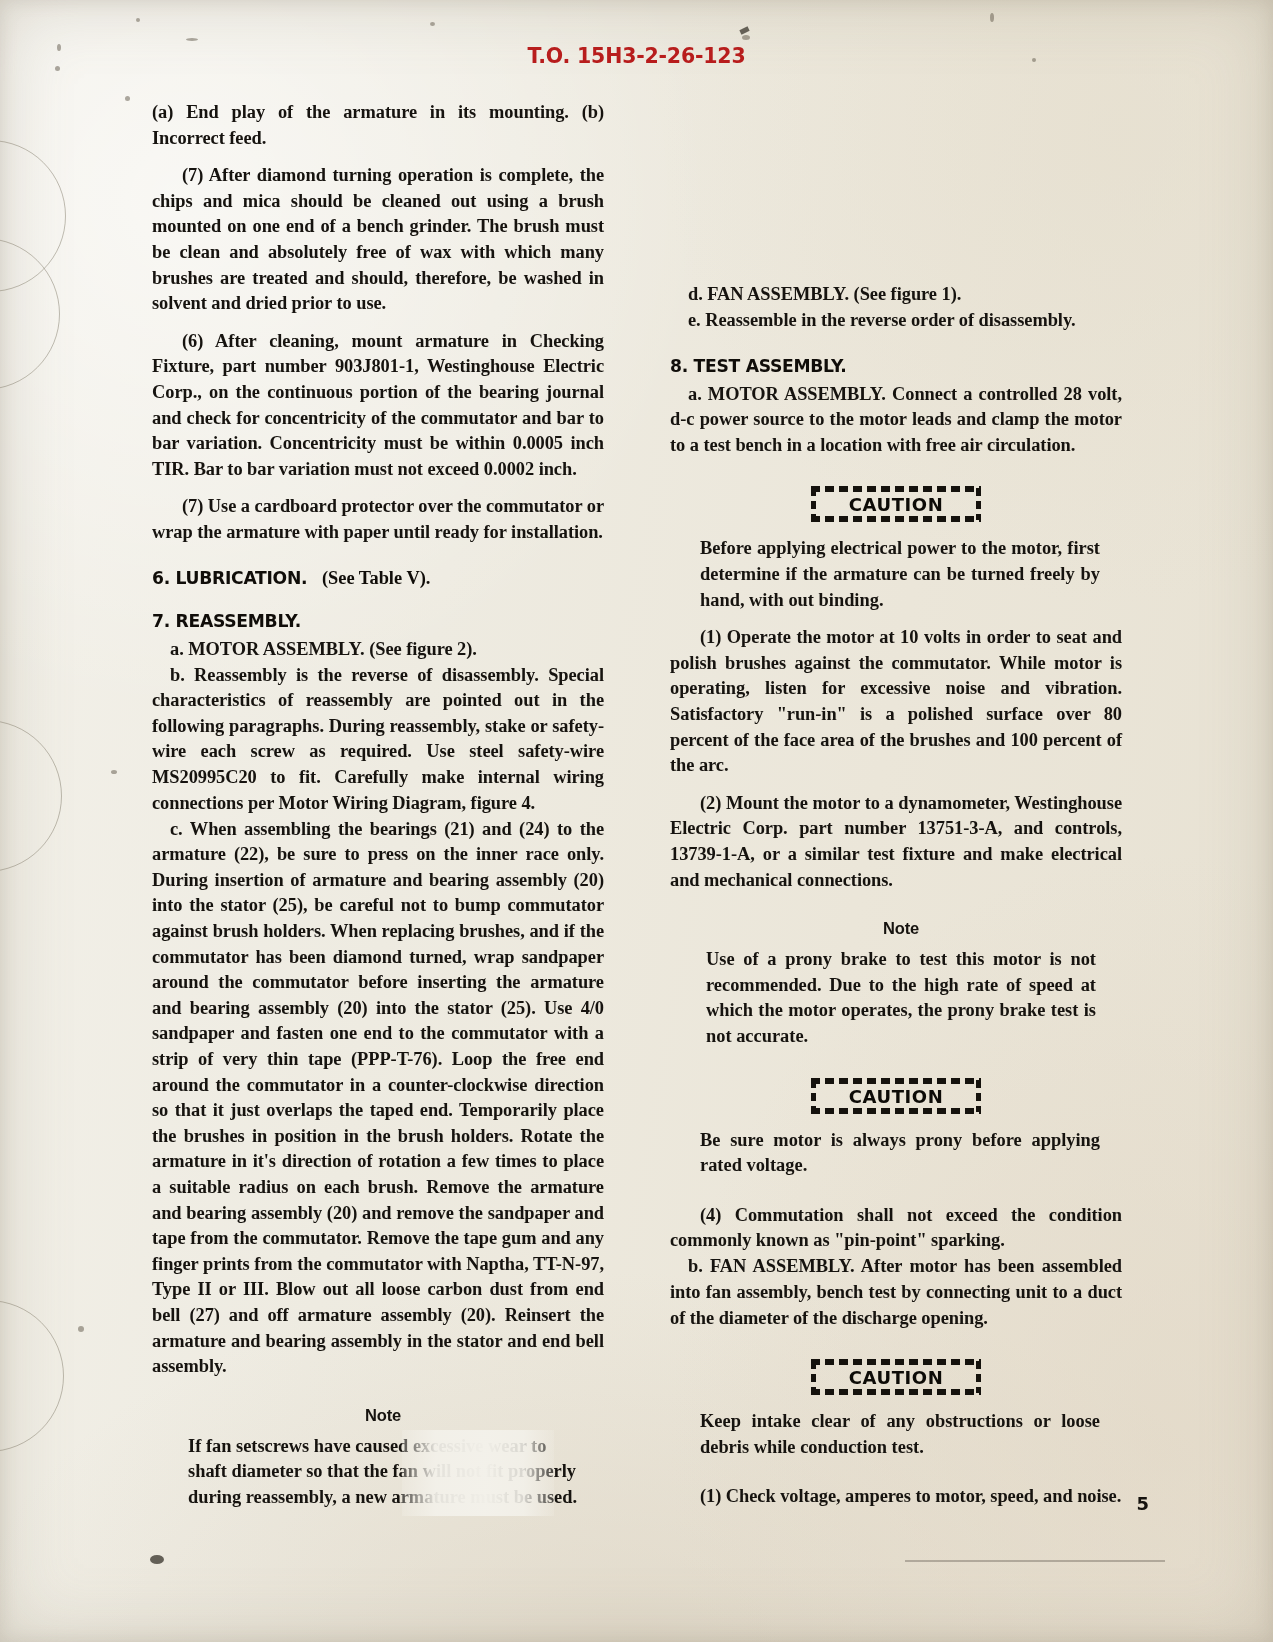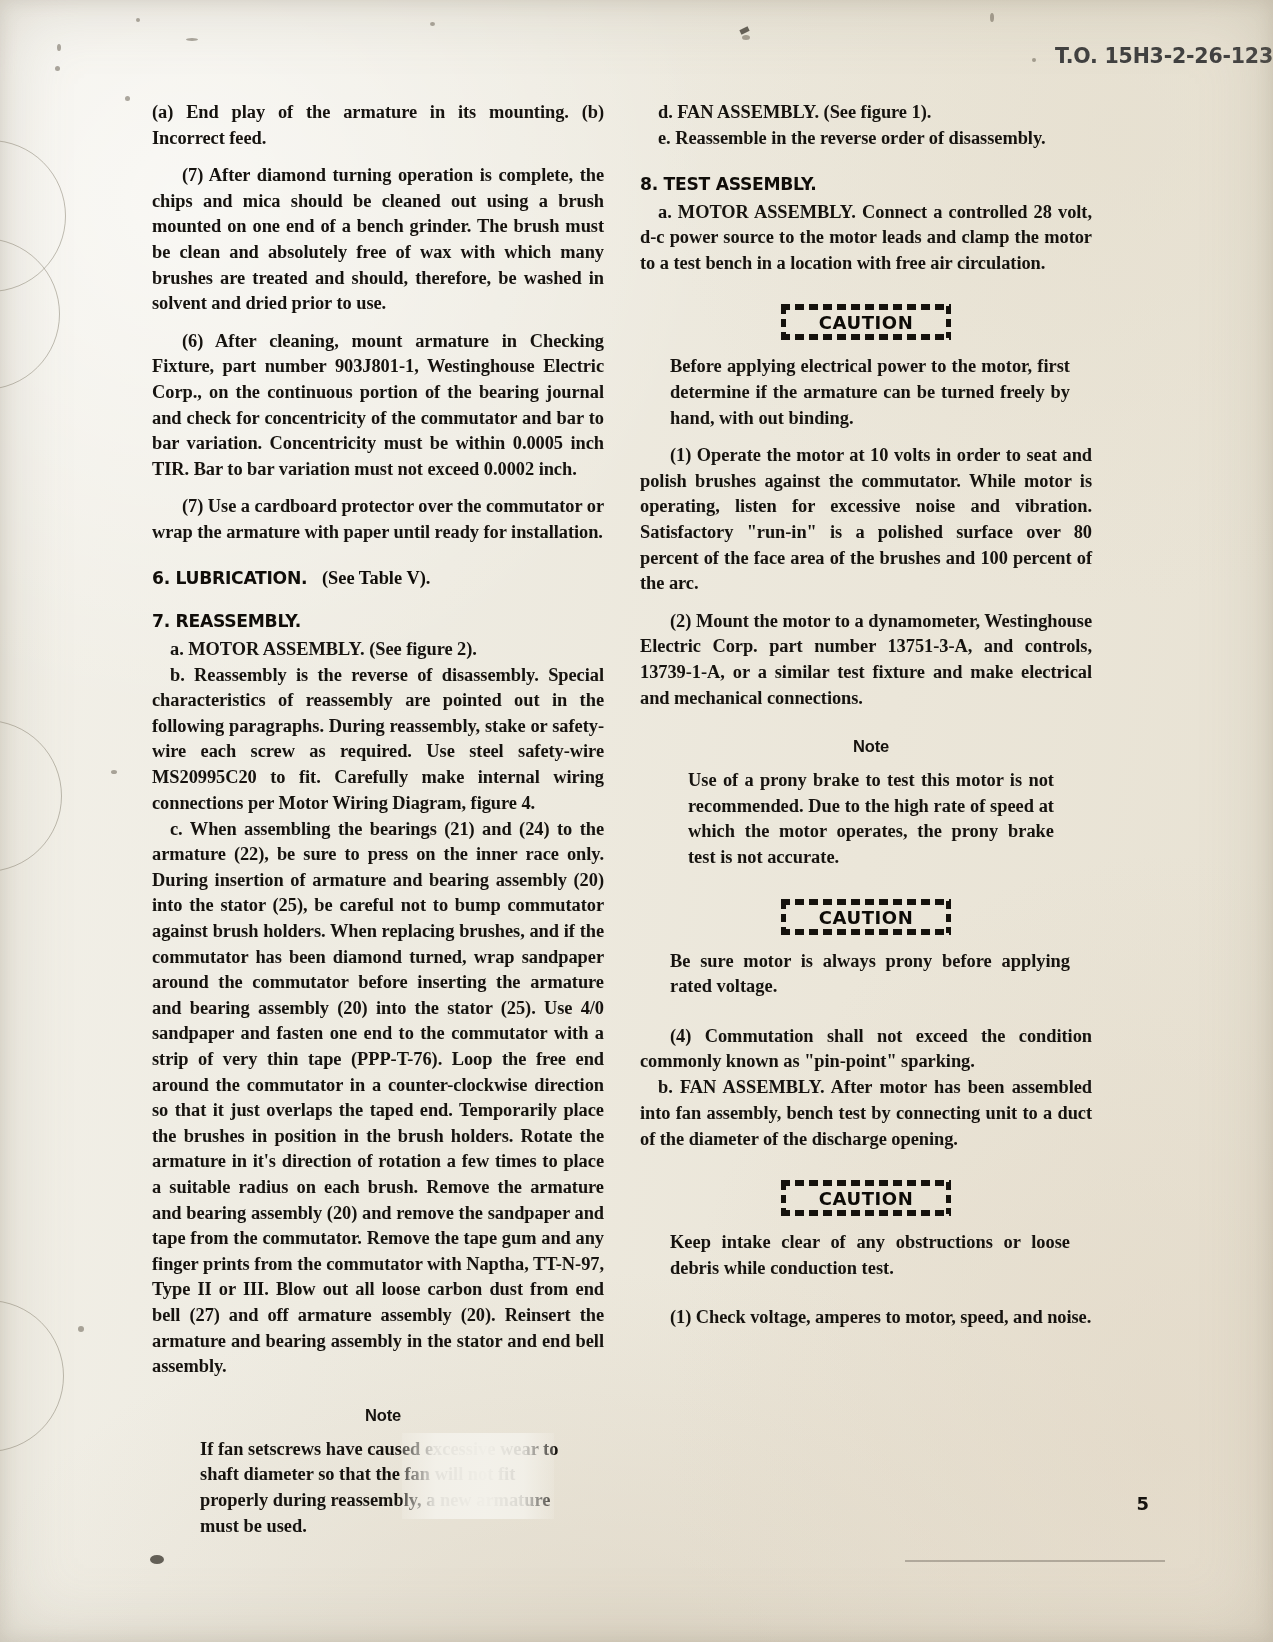--- a/index.html
+++ b/index.html
@@ -56,36 +56,37 @@
     opacity: .7;
     pointer-events: none;
   }
 
   
   .doc-header {
     position: absolute;
     top: 44px;
     left: 0;
     width: 100%;
-    text-align: right;
+    text-align: center;
     font-family: "DejaVu Sans", sans-serif;
     font-weight: bold;
     font-size: 20.5px;
     letter-spacing: -0.2px;
-    color: #404040;
+    color: #b91c1c;
   }
 
   
   .columns {
     position: absolute;
     top: 100px;
     left: 152px;
     width: 970px;
     display: flex;
-    gap: 36px;
+    gap: 66px;
+    align-items: flex-end;
   }
   .col {
     width: 452px;
   }
 
   p.body {
     margin: 0 0 0.5px 0;
     font-size: 18.4px;
     line-height: 25.6px;
     text-align: justify;
@@ -124,21 +125,21 @@
     font-weight: bold;
     font-size: 16.5px;
     letter-spacing: -0.2px;
     margin-bottom: 9px;
   }
   .note-body {
     font-size: 18.4px;
     line-height: 25.6px;
     font-weight: 600;
     text-align: justify;
-    margin: 12px;
+    margin: 0;
   }
   .note-body.ragged { text-align: left; }
 
   
   .faded-note { position: relative; }
   .faded-note .wash {
     position: absolute;
     top: -4px;
     left: 214px;
     width: 152px;

